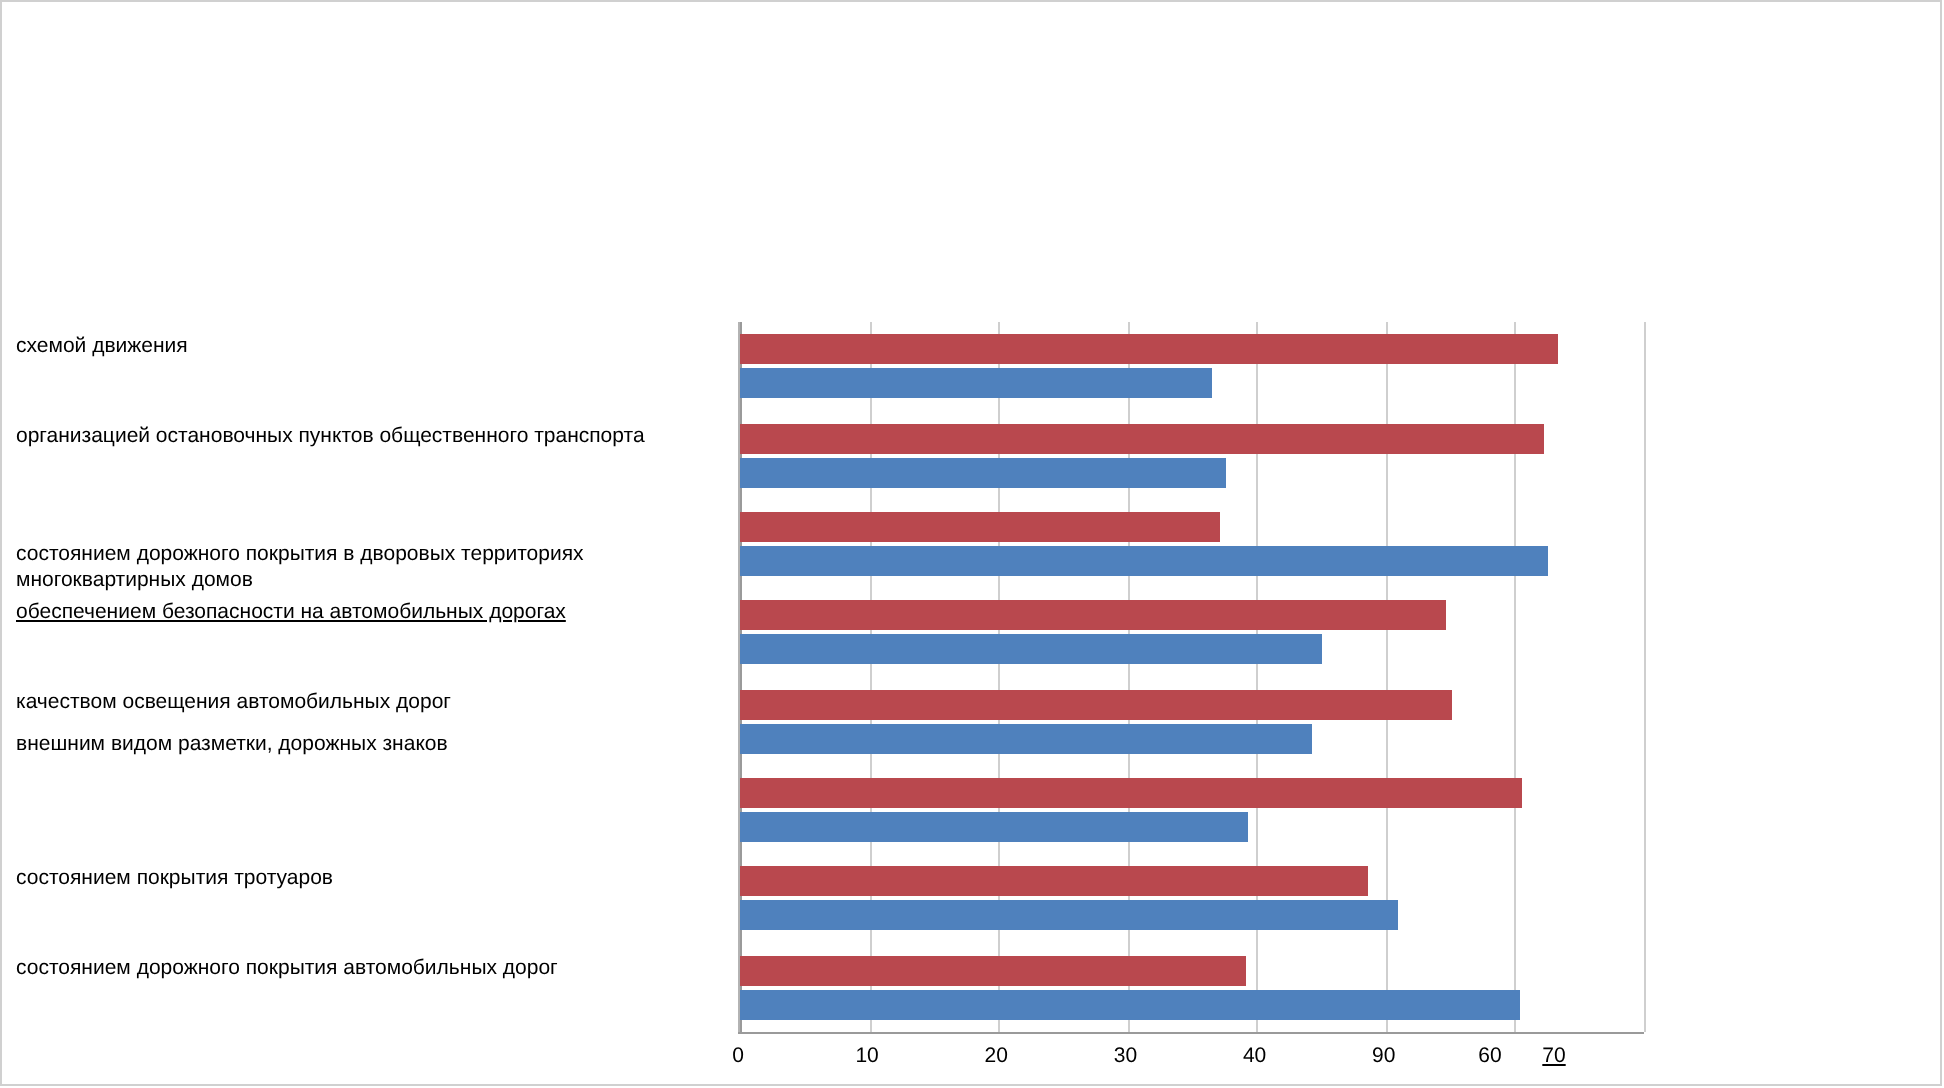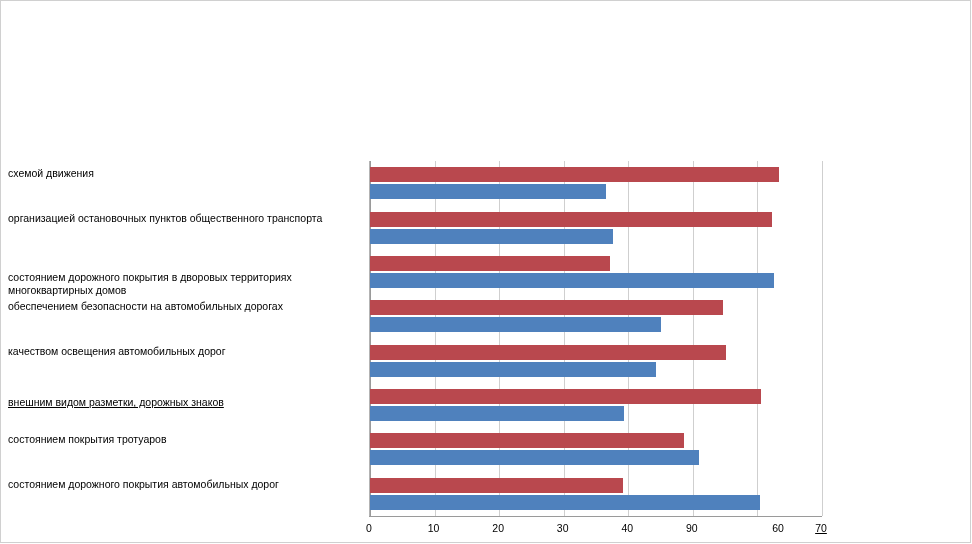--- a/index.html
+++ b/index.html
@@ -146,31 +146,31 @@
         <div class="bar series-1" style="background: rgb(79, 129, 189); width: 253.766px; top: 245.062px;"></div>
         <div class="bar series-1" style="background: rgb(79, 129, 189); width: 329.314px; top: 289.438px;"></div>
         <div class="bar series-1" style="background: rgb(79, 129, 189); width: 390.011px; top: 333.812px;"></div>
       </div>
   </div>
 
   <div id="cat-labels">
       <div class="cat-label" style="top: 166.188px;">схемой движения</div>
       <div class="cat-label" style="top: 210.562px;">организацией остановочных пунктов общественного транспорта</div>
       <div class="cat-label" style="top: 270px;">состоянием дорожного покрытия в дворовых территориях многоквартирных домов</div>
-      <div class="cat-label" style="top: 299.312px;">обеспечением  безопасности на автомобильных дорогах</div>
+      <div class="cat-label" style="top: 299.312px; text-decoration: underline;">обеспечением  безопасности на автомобильных дорогах</div>
       <div class="cat-label" style="top: 343.688px;">качеством освещения  автомобильных дорог</div>
-      <div class="cat-label" style="top: 395px; text-decoration: underline;">внешним  видом разметки, дорожных знаков</div>
+      <div class="cat-label" style="top: 365px;">внешним  видом разметки, дорожных знаков</div>
       <div class="cat-label" style="top: 432.438px;">состоянием покрытия тротуаров</div>
       <div class="cat-label" style="top: 476.812px;">состоянием дорожного покрытия автомобильных дорог</div>
     </div>
   <div id="tick-labels">
       <div class="tick-label" style="left: 353px;">0</div>
       <div class="tick-label" style="left: 417.571px;">10</div>
       <div class="tick-label" style="left: 482.143px;">20</div>
       <div class="tick-label" style="left: 546.714px;">30</div>
       <div class="tick-label" style="left: 611.286px;">40</div>
       <div class="tick-label" style="left: 675.857px;">90</div>
-      <div class="tick-label" style="left: 762px;">60</div>
-      <div class="tick-label" style="left: 805px; text-decoration: underline;">70</div>
+      <div class="tick-label" style="left: 729px;">60</div>
+      <div class="tick-label" style="left: 761px; text-decoration: underline;">70</div>
     </div>
 
 
 </div>
 
 </body></html>

